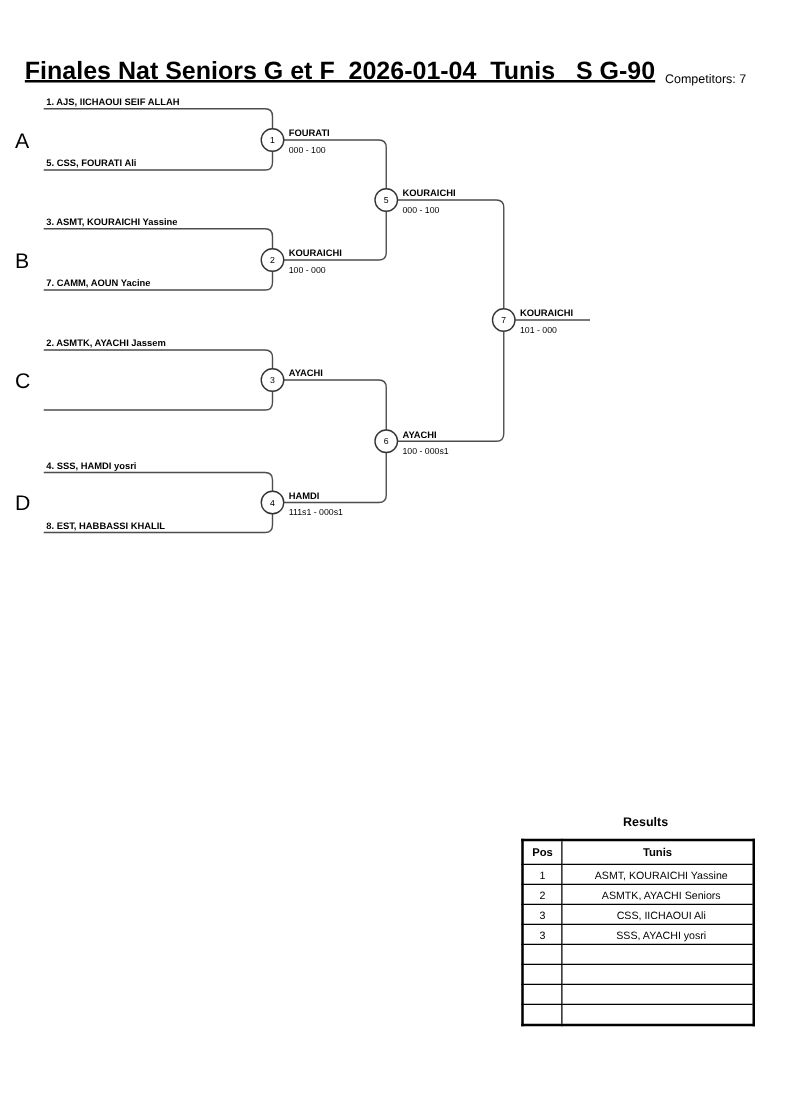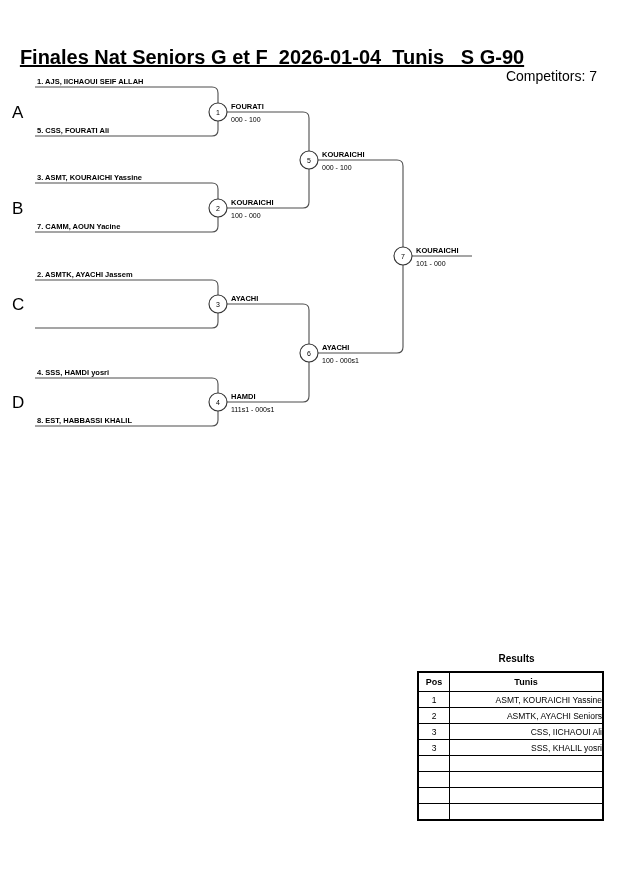--- a/index.html
+++ b/index.html
@@ -6,42 +6,42 @@
   body {
     width:630px; height:891px; background:#ffffff; position:relative;
     font-family:"Liberation Sans", sans-serif; color:#000;
     overflow:hidden;
   }
   .title {
     position:absolute; top:46px; left:0; width:544px; text-align:center;
     font-weight:bold; font-size:20px; white-space:pre; letter-spacing:0px;text-decoration:underline;
   }
   .competitors {
-    position:absolute; top:68px; right:33px; font-size:14px;margin-left:48px;
+    position:absolute; top:58px; right:33px; font-size:10px;margin-left:48px;
   }
   svg.bracket { position:absolute; left:0; top:0; }
   svg text { font-family:"Liberation Sans", sans-serif; fill:#000; }
   .sect   { font-size:17px; }
   .name   { font-size:7.5px; font-weight:bold; }
   .winner { font-size:7.5px; font-weight:bold; }
   .score  { font-size:7px; }
   .num    { font-size:7px; text-anchor:middle; }
   path.bl { fill:none; stroke:#4d4d4d; stroke-width:1.1px; }
   circle.node { fill:#ffffff; stroke:#333333; stroke-width:1.1px; }
 
   .results { position:absolute; left:417px; top:653px; width:199px; }
   .results-title { text-align:center; font-weight:bold; font-size:10px; margin-bottom:7px; }
   table.res {
     border-collapse:collapse; width:187px; border:2px solid #000; table-layout:fixed;
   }
   table.res th, table.res td {
     border:1px solid #000; overflow:hidden; white-space:nowrap;
   }
   table.res th { font-size:9px; font-weight:bold; height:18px; text-align:center; padding:0;margin-left:22px; }
-  table.res td { font-size:8.5px; height:15px; text-align:right; padding:0 0 0 6px; }
+  table.res td { font-size:8.5px; height:15px; text-align:center; padding:0 0 0 6px; }
   table.res .posc { width:30px; text-align:center; padding:0; }
 </style>
 </head>
 <body>
 
 <div class="title">Finales Nat Seniors G et F  2026-01-04  Tunis   S G-90</div>
 <div class="competitors">Competitors: 7</div>
 
 <svg class="bracket" width="630" height="891" viewBox="0 0 630 891" xmlns="http://www.w3.org/2000/svg">
 
@@ -124,21 +124,21 @@
       <tr>
         <td class="posc">2</td>
         <td>ASMTK, AYACHI Seniors</td>
       </tr>
       <tr>
         <td class="posc">3</td>
         <td>CSS, IICHAOUI Ali</td>
       </tr>
       <tr>
         <td class="posc">3</td>
-        <td>SSS, KHALIL yosri</td>
+        <td>SSS, AYACHI yosri</td>
       </tr>
       <tr>
         <td class="posc"></td>
         <td></td>
       </tr>
       <tr>
         <td class="posc"></td>
         <td></td>
       </tr>
       <tr>

